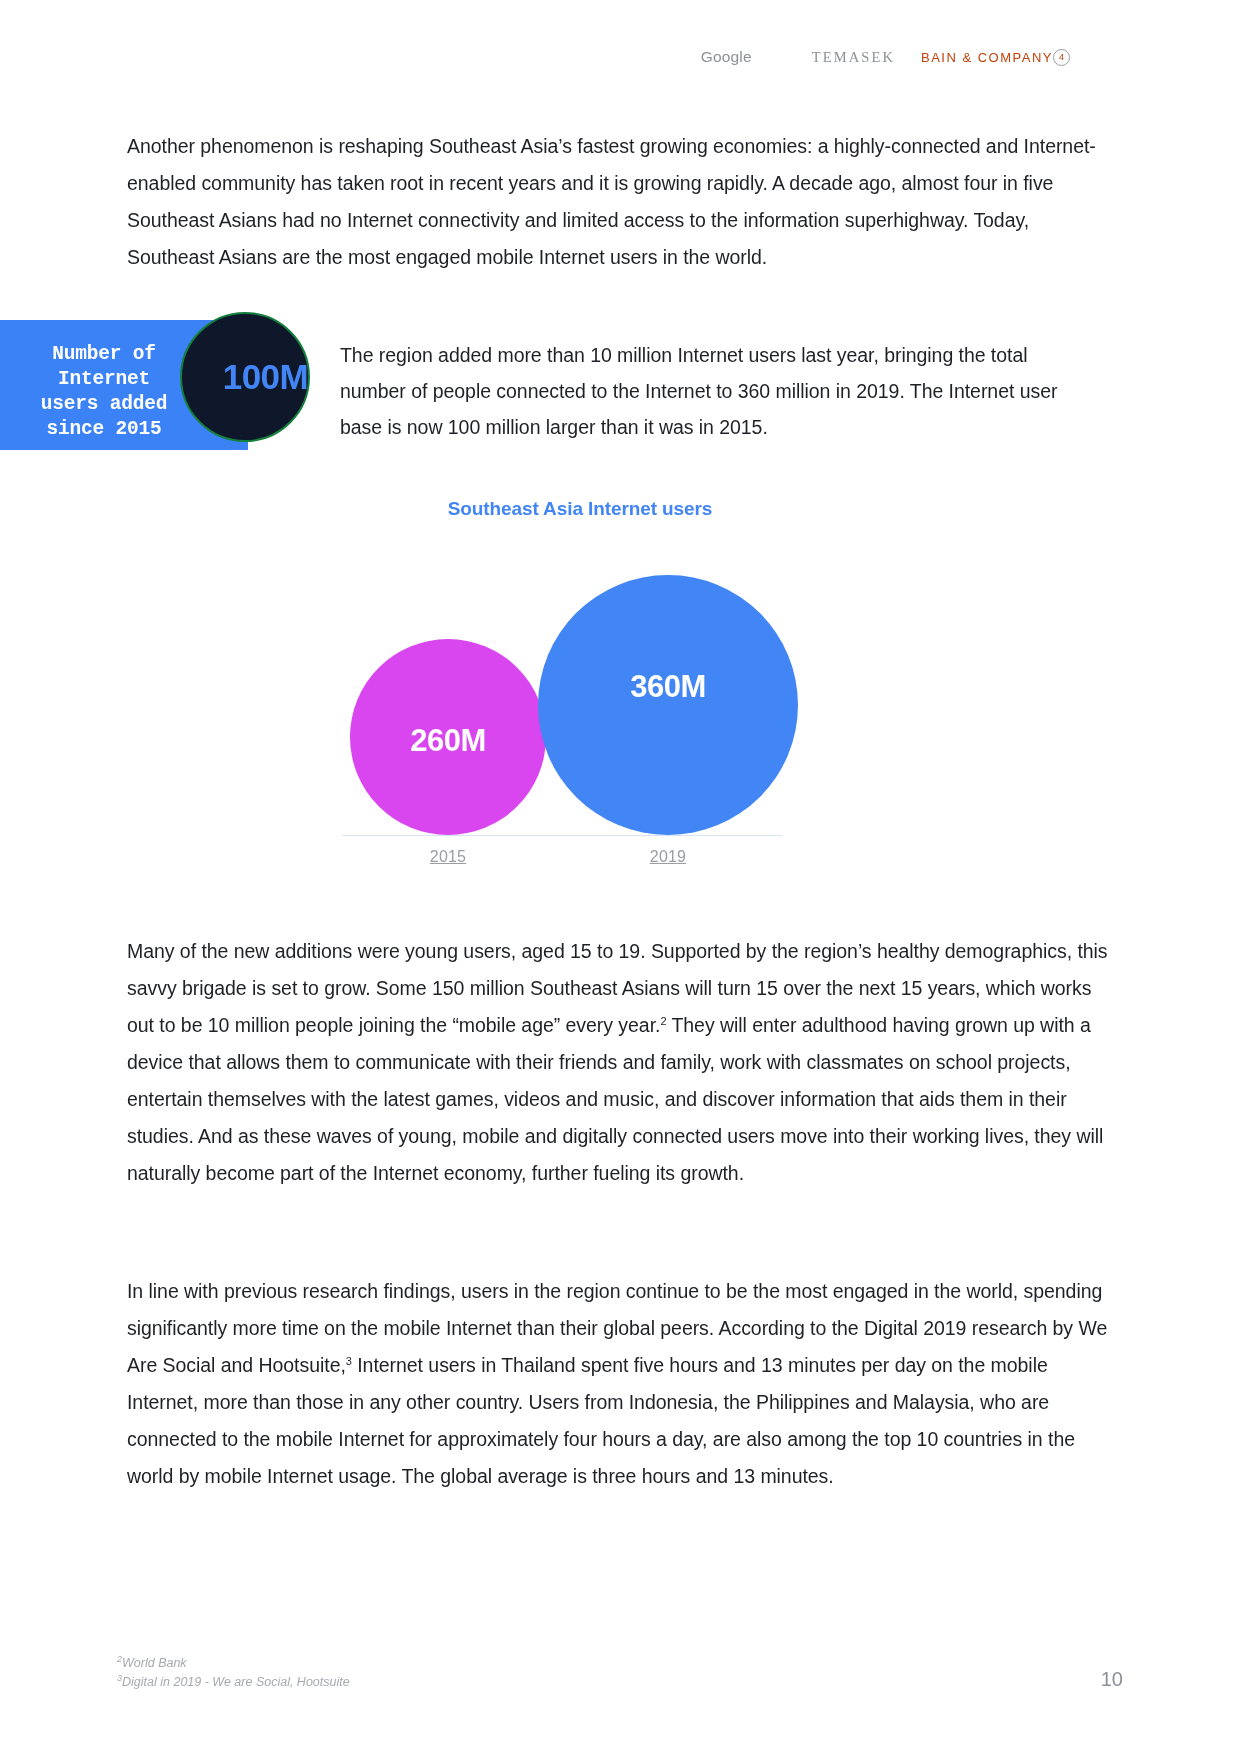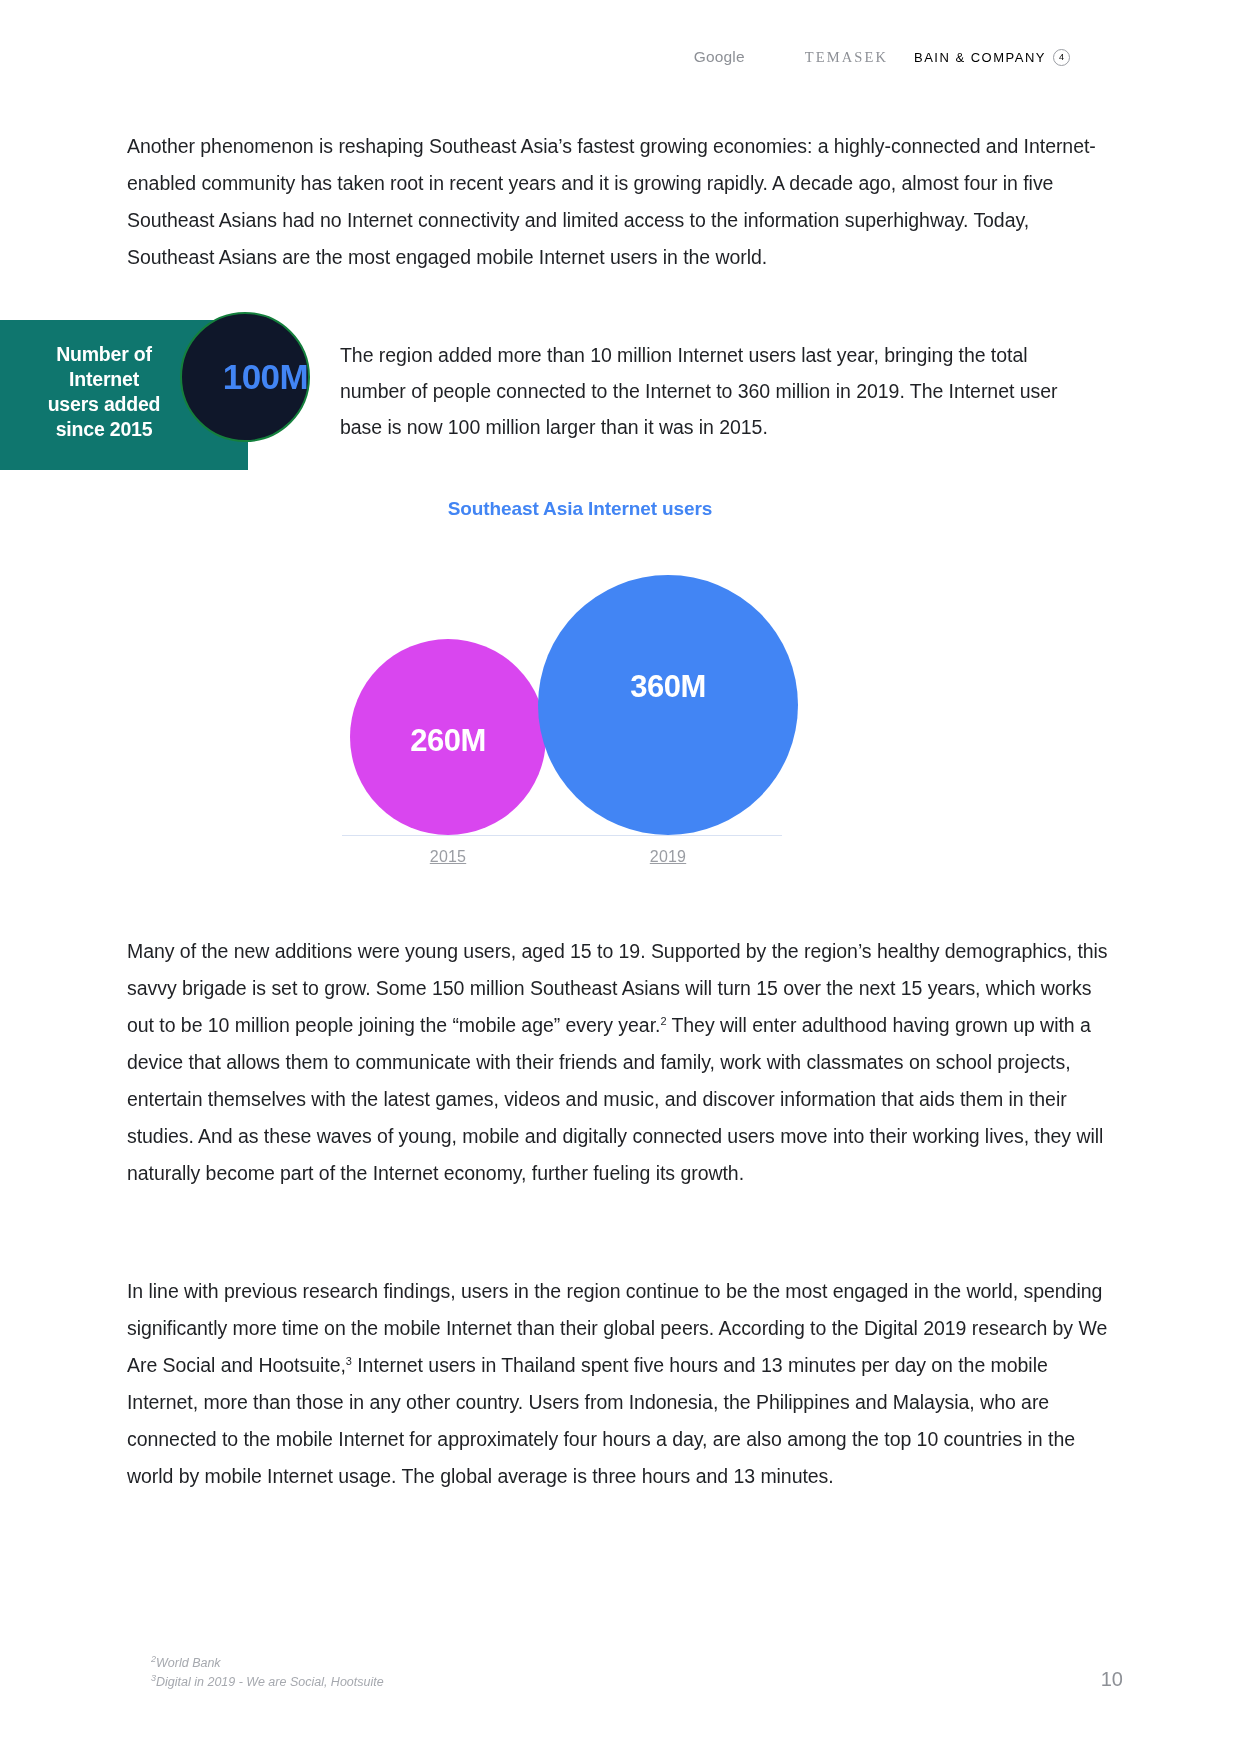--- a/index.html
+++ b/index.html
@@ -40,25 +40,24 @@
   .brand-temasek {
     font-family: "Liberation Serif", serif;
     font-size: 14.5px;
     color: #8d9096;
     letter-spacing: 2.1px;
     margin-left: 34px;
   }
   .brand-bain {
     font-family: "Liberation Sans", sans-serif;
     font-size: 13px;
-    color: #000000;
+    color: #c2410c;
     letter-spacing: 1.5px;
     display: flex;
     align-items: center;
-    gap: 7px;
   }
   .bain-mark {
     display: inline-flex;
     align-items: center;
     justify-content: center;
     width: 15px;
     height: 15px;
     border: 1px solid #9a9da3;
     border-radius: 50%;
     font-size: 9px;
@@ -85,23 +84,24 @@
     vertical-align: super;
     line-height: 0;
   }
 
   
   .callout {
     position: absolute;
     left: 0;
     top: 320px;
     width: 248px;
-    height: 150px;
-    background: #0f766e;
+    height: 130px;
+    background: #3b82f6;
     z-index: 1;
+    font-family: Liberation Mono, monospace;
   }
   .callout-label {
     position: absolute;
     left: 34px;
     top: 22px;
     width: 140px;
     text-align: center;
     color: #ffffff;
     font-size: 19.5px;
     font-weight: bold;
@@ -233,21 +233,21 @@
   .footnotes {
     position: absolute;
     left: 117px;
     bottom: 62px;
     font-family: "Liberation Sans", sans-serif;
     font-style: italic;
     font-size: 12.5px;
     line-height: 19px;
     color: #a6a9af;
   }
-  .footnotes div { white-space: nowrap; margin-left: 34px; }
+  .footnotes div { white-space: nowrap; }
   .footnotes sup { font-size: 9px; vertical-align: super; line-height: 0; }
   .page-number {
     position: absolute;
     right: 117px;
     bottom: 63px;
     font-size: 20px;
     color: #8d9096;
   }
 </style>
 </head>

